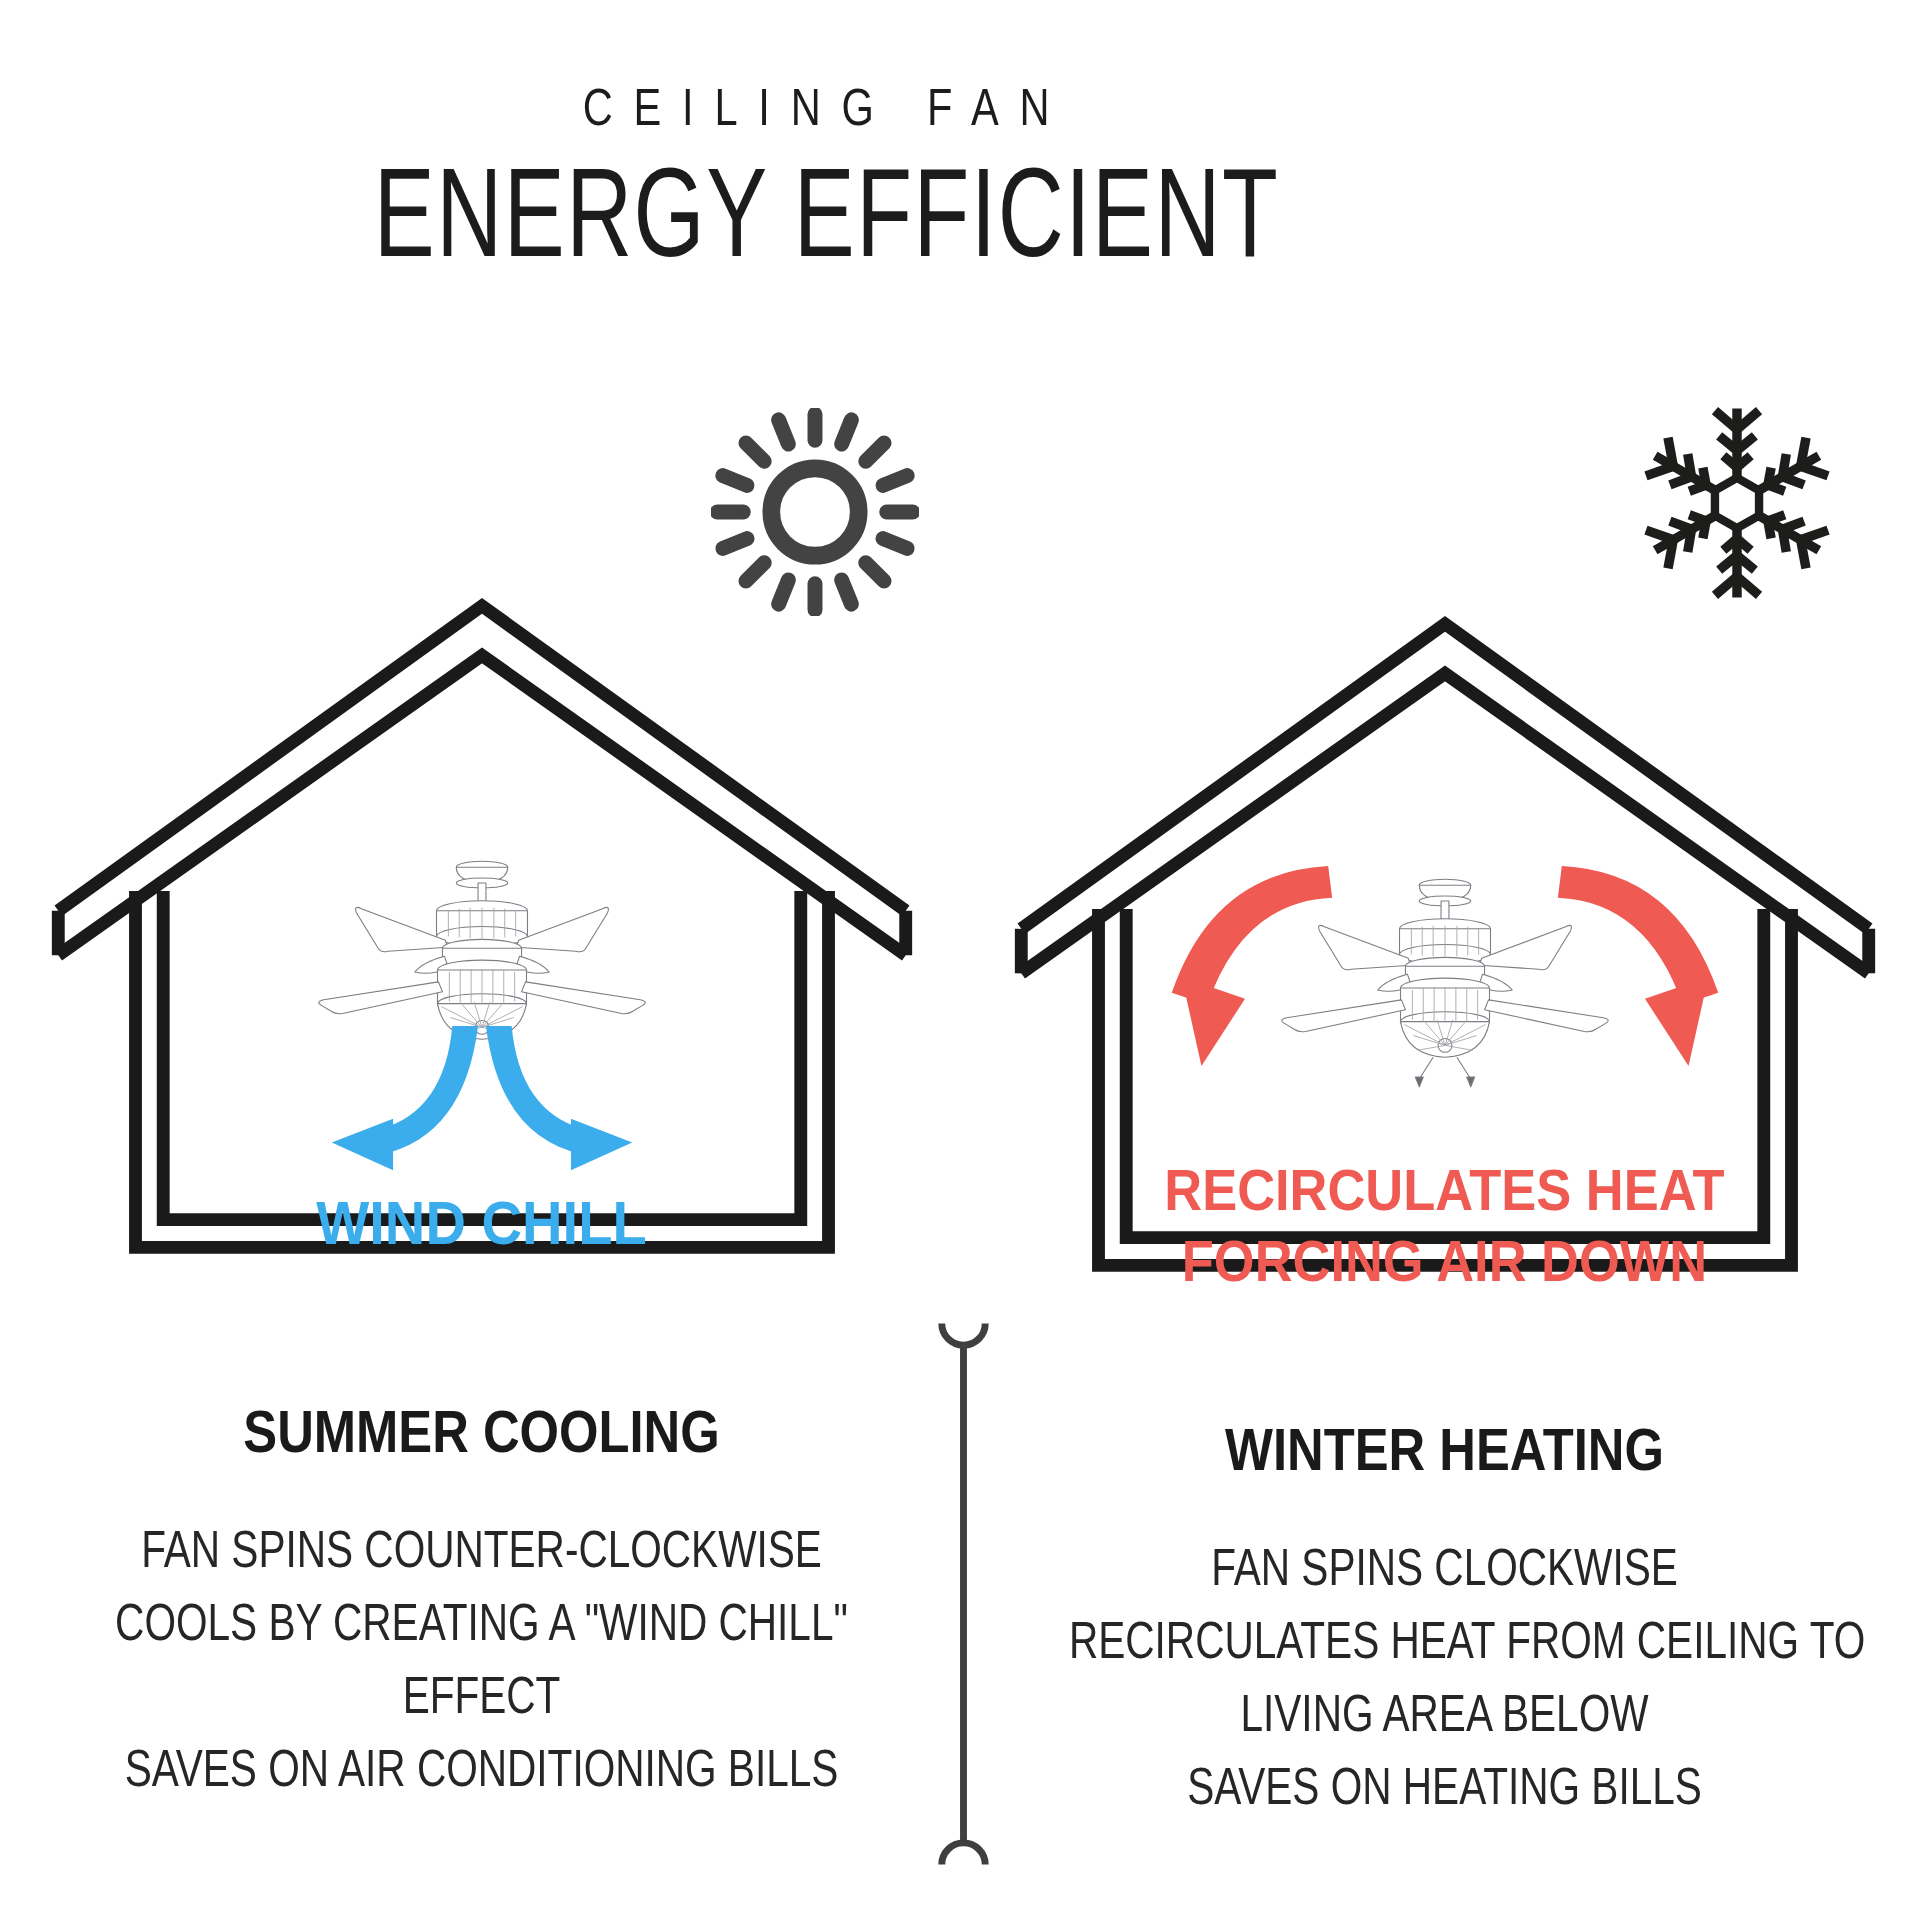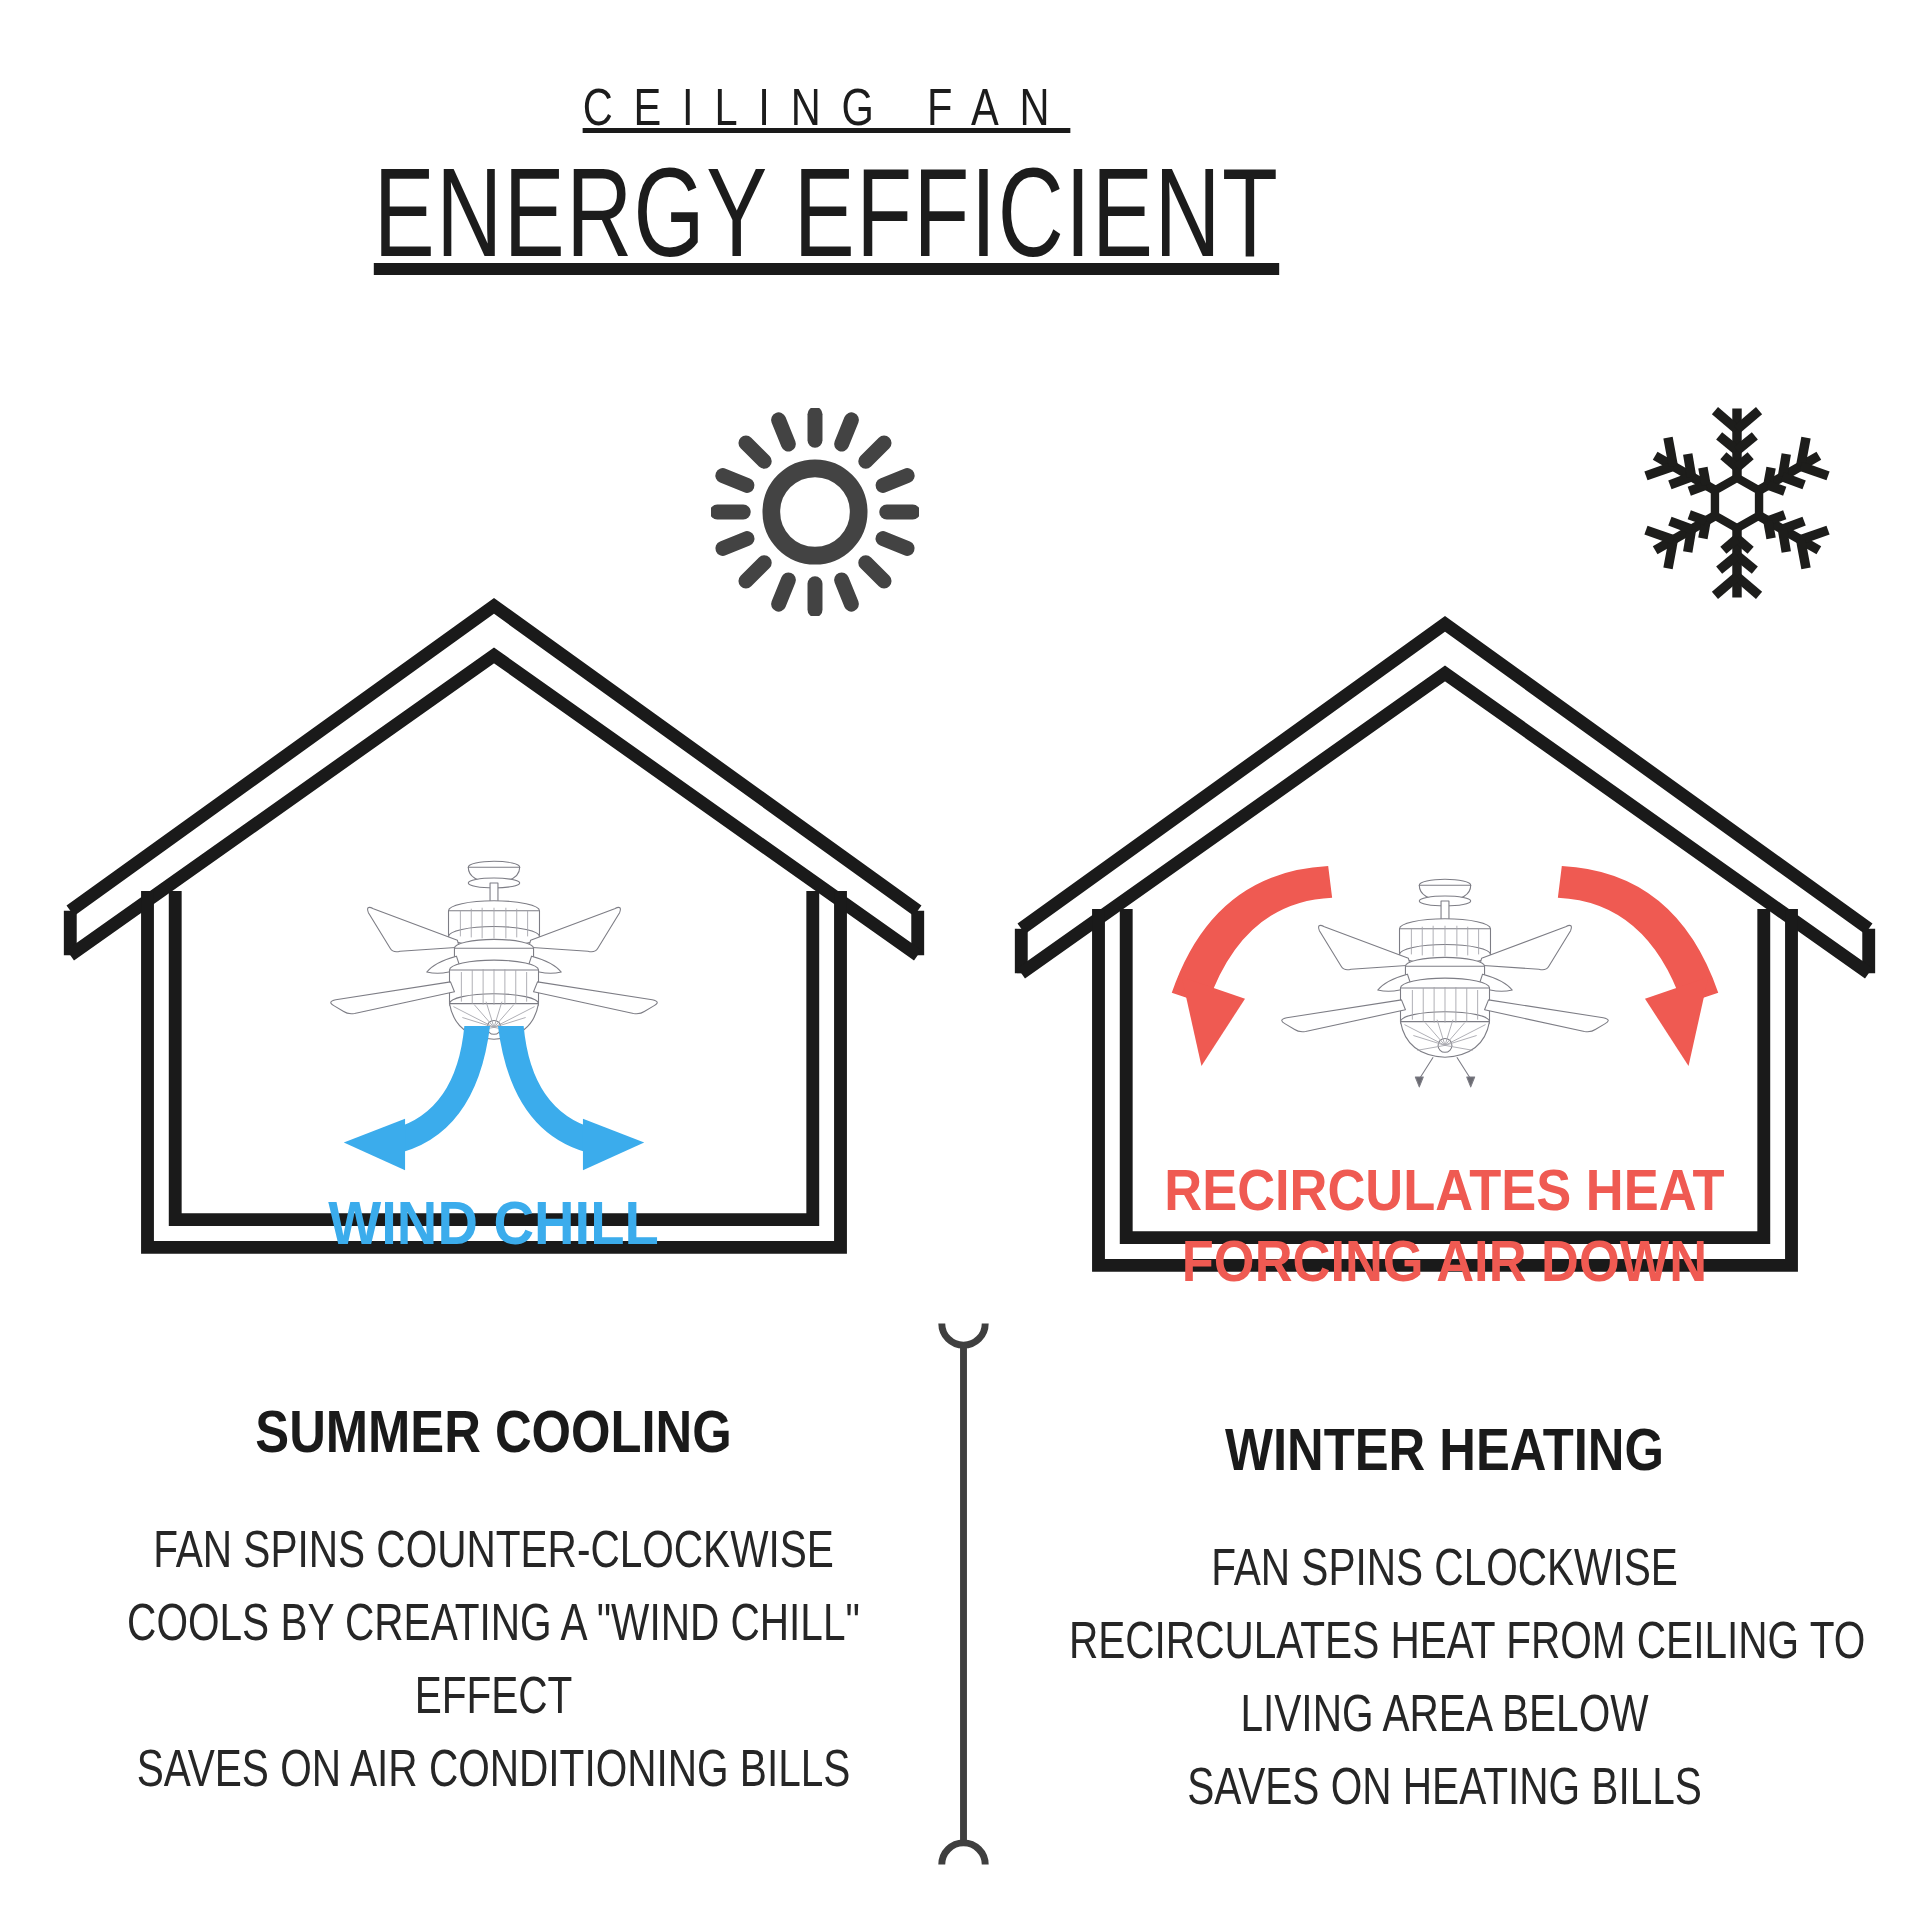--- a/index.html
+++ b/index.html
@@ -5,21 +5,21 @@
 <style>
   html,body{margin:0;padding:0;background:#ffffff;}
   body{
     width:1927px;height:1927px;overflow:hidden;position:relative;
     font-family:"Liberation Sans","DejaVu Sans",sans-serif;
     color:#1a1a1a;
     -webkit-font-smoothing:antialiased;
   }
 
   
-  #title-block{position:absolute;left:0;top:0;width:1653px;text-align:center;text-decoration:underline;}
+  #title-block{position:absolute;left:0;top:0;width:1653px;text-align:center;}
   #eyebrow{
     font-family:"Liberation Sans","DejaVu Sans",sans-serif;
     font-size:52px;font-weight:300;letter-spacing:26px;
     color:#1c1c1c;margin-top:77px;
     transform:scaleX(.80);transform-origin:center top;
     white-space:nowrap;
   }
   #headline{
     font-family:"Liberation Sans","DejaVu Sans",sans-serif;
     font-size:127px;font-weight:300;letter-spacing:2px;
@@ -28,21 +28,21 @@
     white-space:nowrap;
   }
 
   
   .weather-icon{position:absolute;}
   #sun-icon{left:711px;top:408px;}
   #snowflake-icon{left:1632px;top:398px;}
 
   
   .panel{position:absolute;top:0;width:963px;height:1927px;}
-  #panel-summer{left:12px;}
+  #panel-summer{left:0;}
   #panel-winter{left:963px;margin-top:18px;}
 
   .house-wrap{position:absolute;top:594px;left:50%;transform:translateX(-50%);
               width:891px;height:693px;}
 
   .overlay-text{position:absolute;left:0;width:963px;text-align:center;
                 font-family:"Liberation Sans","DejaVu Sans",sans-serif;
                 font-weight:bold;white-space:nowrap;}
   #wind-chill-label{top:1188px;font-size:61px;letter-spacing:0px;
       color:#3bacec;transform:scaleX(.92);transform-origin:center top;}

